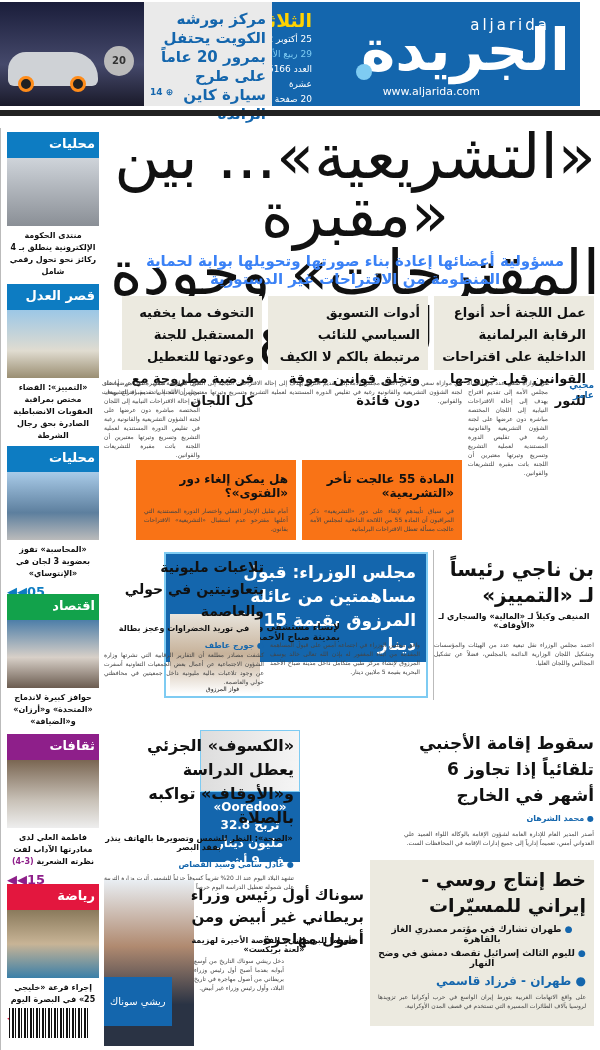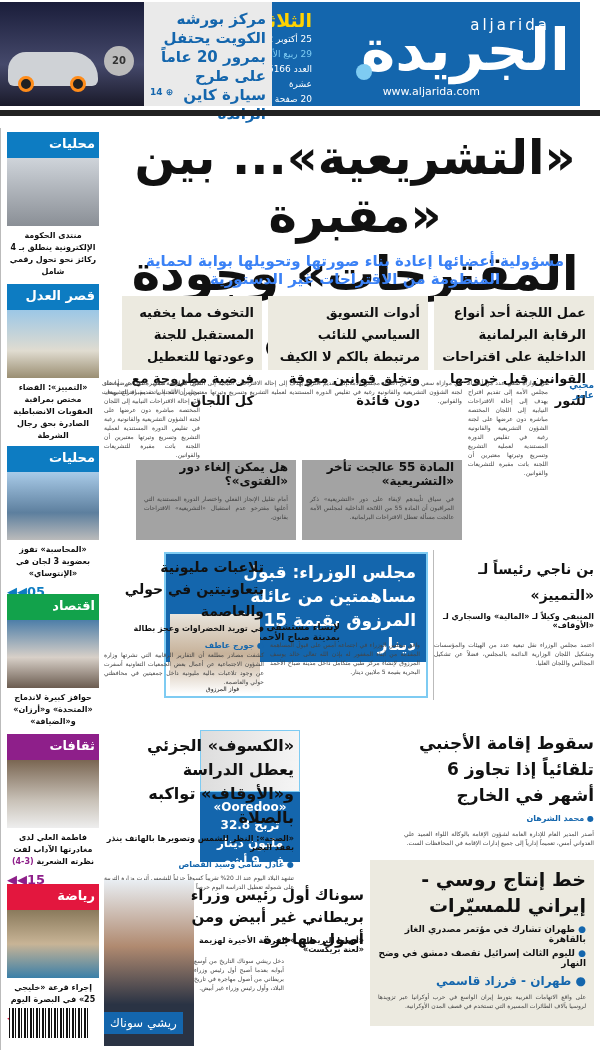--- a/index.html
+++ b/index.html
@@ -20,30 +20,30 @@
 .car-w{position:absolute;width:16px;height:16px;border-radius:50%;background:#222;border:3px solid #ff8c1a}
 .badge20{position:absolute;left:104px;top:44px;width:30px;height:30px;border-radius:50%;background:#bbb;color:#333;font-size:10px;font-weight:bold;text-align:center;line-height:30px;direction:ltr}
 .promo-page{font-size:9px;color:#1466ad;position:absolute;left:6px;bottom:4px;font-weight:bold;direction:ltr}
 .rule{left:0;top:110px;width:600px;height:6px;background:#222}
 .sidebar{left:0;top:128px;width:100px;height:922px;border-left:1px solid #bbb}
 .sb-sec{position:absolute;left:6px;width:92px}
 .sb-head{height:26px;color:#fff;font-size:13px;font-weight:bold;padding:4px 4px;text-align:right}
 .sb-img{height:68px;background:#999}
 .sb-cap{font-size:8px;line-height:12px;padding:4px 2px;text-align:center;font-weight:bold}
 .sb-page{font-size:13px;font-weight:bold;direction:ltr;text-align:left}
-.main-head{right:0;top:128px;width:490px;text-align:center;font-size:48px;font-weight:bold;line-height:58px;letter-spacing:-1px}
+.main-head{right:0;top:128px;width:490px;text-align:center;font-size:62px;font-weight:normal;line-height:58px;letter-spacing:-1px}
 .sub-head{right:0;top:252px;width:490px;text-align:center;font-size:15px;font-weight:bold;color:#3b82f6}
 .kp{top:296px;height:74px;background:#eceae0;font-size:13px;font-weight:bold;line-height:22px;padding:6px 8px;text-align:right}
 .col-text{font-size:6px;line-height:9px;color:#444;text-align:justify}
 .byline{color:#1466ad;font-size:9px;font-weight:bold}
-.box-gray{background:#a3a3a3;padding:0 8px}
+.box-gray{background:#f97316;padding:12px 8px}
 .box-title{font-size:12px;font-weight:bold;margin-bottom:6px}
 .blue-head{background:#1466ad;color:#fff;font-size:20px;font-weight:bold;line-height:28px;padding:6px 10px;text-align:right}
 .story-title{font-size:18px;font-weight:bold;line-height:26px;text-align:right}
-.story-sub{font-size:10px;font-weight:bold;text-align:right}
+.story-sub{font-size:10px;font-weight:bold;text-align:center}
 .photo{background:#d9d9d9}
 .bullet{color:#1466ad}
 </style>
 </head>
 <body>
 
 <div class="abs masthead">
   <div class="abs logo-box">
     <div class="logo-en">aljarida</div>
     <div class="logo-ar">الجريدة</div>
@@ -128,21 +128,21 @@
   <div class="box-title">المادة 55 عالجت تأخر «التشريعية»</div>
   <div class="col-text">في سياق تأييدهم لإبقاء على دور «التشريعية» ذكر المراقبون أن المادة 55 من اللائحة الداخلية لمجلس الأمة عالجت مسألة تعطل الاقتراحات البرلمانية.</div>
 </div>
 <div class="abs box-gray" style="right:304px;top:460px;width:160px;height:80px">
   <div class="box-title">هل يمكن إلغاء دور «الفتوى»؟</div>
   <div class="col-text">أمام تقليل الإنجاز الفعلي واختصار الدورة المستندية التي أعلنها مقترحو عدم استقبال «التشريعية» الاقتراحات بقانون.</div>
 </div>
 <div class="abs col-text" style="left:104px;top:378px;width:96px;height:160px;overflow:hidden">في موازاة سعي عدد من أعضاء مجلس الأمة إلى تقديم اقتراح يهدف إلى إحالة الاقتراحات النيابية إلى اللجان المختصة مباشرة دون عرضها على لجنة الشؤون التشريعية والقانونية رغبة في تقليص الدورة المستندية لعملية التشريع وتسريع وتيرتها معتبرين أن اللجنة باتت مقبرة للتشريعات والقوانين.</div>
 
 <div class="abs" style="right:6px;top:556px;width:160px">
-  <div class="story-title" style="font-size:14px">بن ناجي رئيساً لـ «التمييز»</div>
+  <div class="story-title" style="font-size:20px">بن ناجي رئيساً لـ «التمييز»</div>
   <div class="story-sub" style="font-size:8px;margin:4px 0 10px">المنيفي وكيلاً لـ «المالية» والسجاري لـ «الأوقاف»</div>
   <div class="col-text">اعتمد مجلس الوزراء نقل تبعية عدد من الهيئات والمؤسسات وتشكيل اللجان الوزارية الدائمة بالمجلس، فضلاً عن تشكيل المجالس واللجان العليا.</div>
 </div>
 <div class="abs" style="right:166px;top:550px;width:1px;height:150px;background:#bbb"></div>
 <div class="abs" style="right:172px;top:552px;width:264px;height:146px;border:2px solid #7ecbf2">
   <div class="blue-head" style="font-size:17px;line-height:24px">مجلس الوزراء: قبول مساهمتين من عائلة المرزوق بقيمة 15 مليون دينار</div>
   <div class="story-sub" style="font-size:9px;padding:8px 6px 6px 6px;margin-right:80px;text-align:right;position:absolute;right:0;top:60px;width:160px">لإنشاء مستشفى ومركز طبي بمدينة صباح الأحمد</div>
   <div class="col-text" style="position:absolute;right:6px;top:86px;width:150px;height:52px;overflow:hidden">وافق مجلس الوزراء في اجتماعه أمس على قبول المساهمة المقدمة من أبناء المغفور له بإذن الله تعالى خالد يوسف المرزوق لإنشاء مركز طبي متكامل داخل مدينة صباح الأحمد البحرية بقيمة 5 ملايين دينار.</div>
   <div class="photo" style="position:absolute;left:4px;top:60px;width:90px;height:80px;background:linear-gradient(#e8e4dc,#c7b29a 50%,#fff)"></div>
   <div style="position:absolute;left:40px;bottom:4px;font-size:6px">فواز المرزوق</div>
@@ -172,17 +172,17 @@
 
 <div class="abs" style="right:6px;top:860px;width:224px;height:166px;background:#eceae0;padding:6px 8px">
   <div class="story-title" style="font-size:19px">خط إنتاج روسي - إيراني للمسيّرات</div>
   <div class="story-sub" style="font-size:9px;margin-top:6px"><span class="bullet">●</span> <span>طهران تشارك في مؤتمر مصدري الغاز بالقاهرة</span></div>
   <div class="story-sub" style="font-size:9px;margin-top:4px"><span class="bullet">●</span> <span>لليوم الثالث إسرائيل تقصف دمشق في وضح النهار</span></div>
   <div class="byline" style="font-size:12px;margin:6px 0 4px"><span class="bullet">●</span> <span>طهران - فرزاد قاسمي</span></div>
   <div class="col-text">على واقع الاتهامات الغربية بتورط إيران الواسع في حرب أوكرانيا عبر تزويدها لروسيا بآلاف الطائرات المسيرة التي تستخدم في قصف المدن الأوكرانية.</div>
 </div>
 <div class="abs" style="left:104px;top:880px;width:260px;height:166px">
   <div class="photo" style="position:absolute;left:0;top:0;width:90px;height:166px;background:linear-gradient(#e9eef3,#b08a70 40%,#2a3344 75%)"></div>
-  <div style="position:absolute;left:0;bottom:12px;background:#1466ad;color:#fff;font-size:12px;padding:4px 6px">ريشي سوناك</div>
+  <div style="position:absolute;left:0;bottom:20px;background:#1466ad;color:#fff;font-size:10px;padding:19px 6px">ريشي سوناك</div>
   <div class="story-title" style="position:absolute;right:0;top:4px;width:180px;font-size:15px;line-height:22px">سوناك أول رئيس وزراء بريطاني غير أبيض ومن أصول مهاجرة</div>
   <div class="story-sub" style="position:absolute;right:0;top:56px;width:180px;font-size:8px">«أوباما البريطاني» الفرصة الأخيرة لهزيمة «لعنة بريكست»</div>
   <div class="col-text" style="position:absolute;right:80px;top:76px;width:90px">دخل ريشي سوناك التاريخ من أوسع أبوابه بعدما أصبح أول رئيس وزراء بريطاني من أصول مهاجرة في تاريخ البلاد، وأول رئيس وزراء غير أبيض.</div>
 </div>
 
 </body></html>

